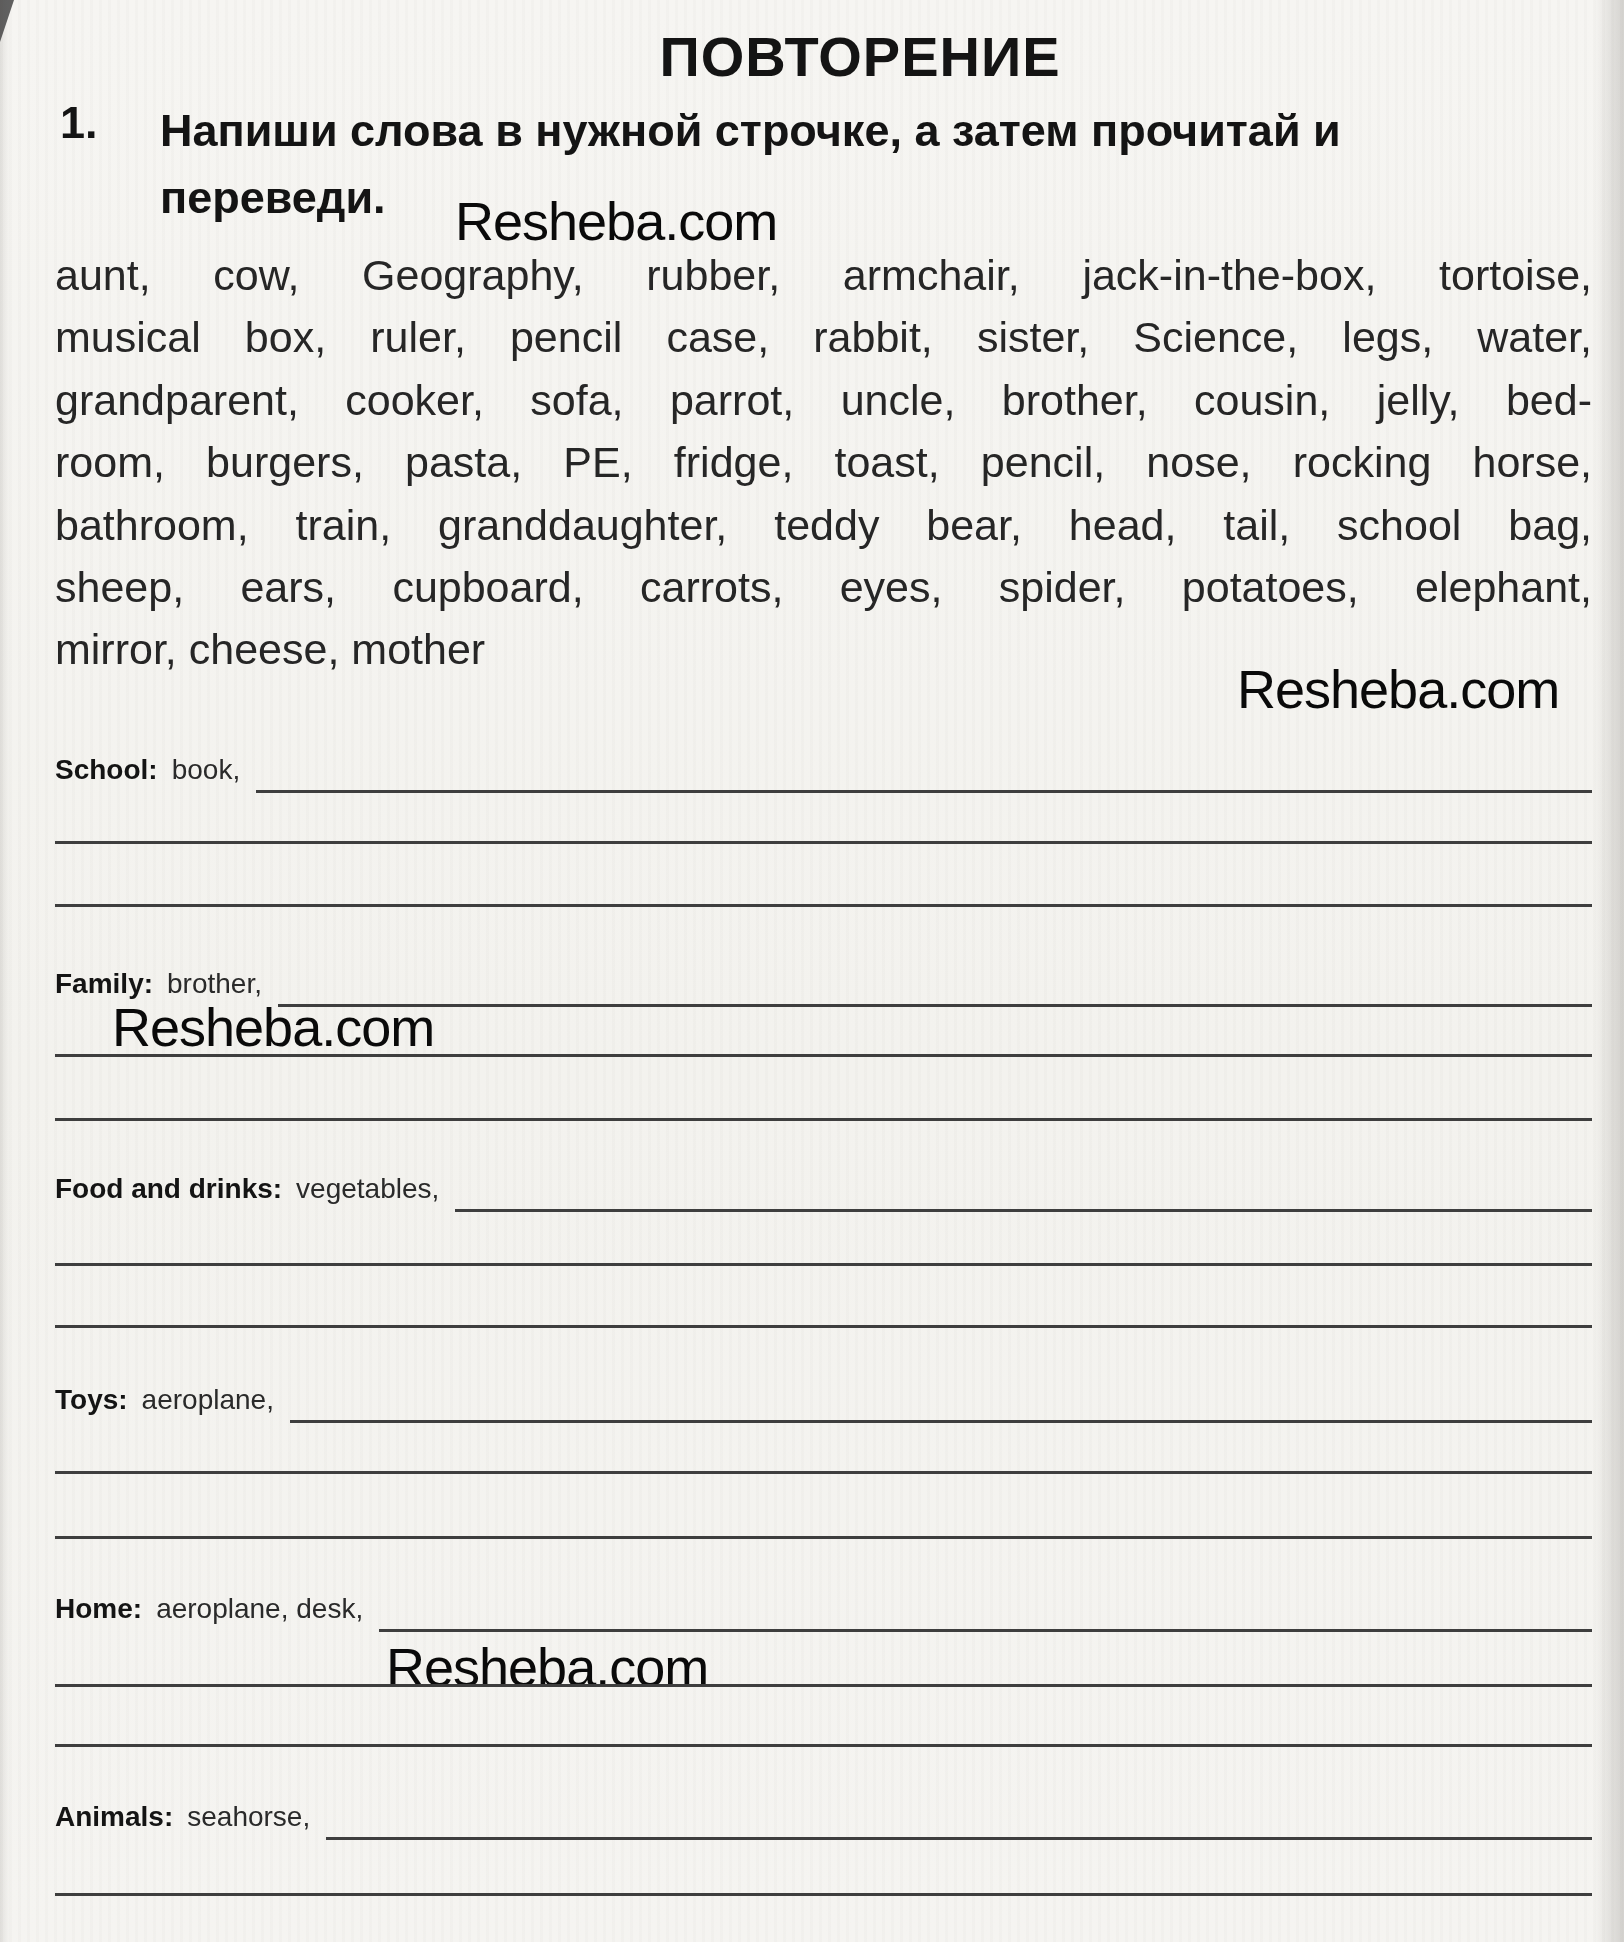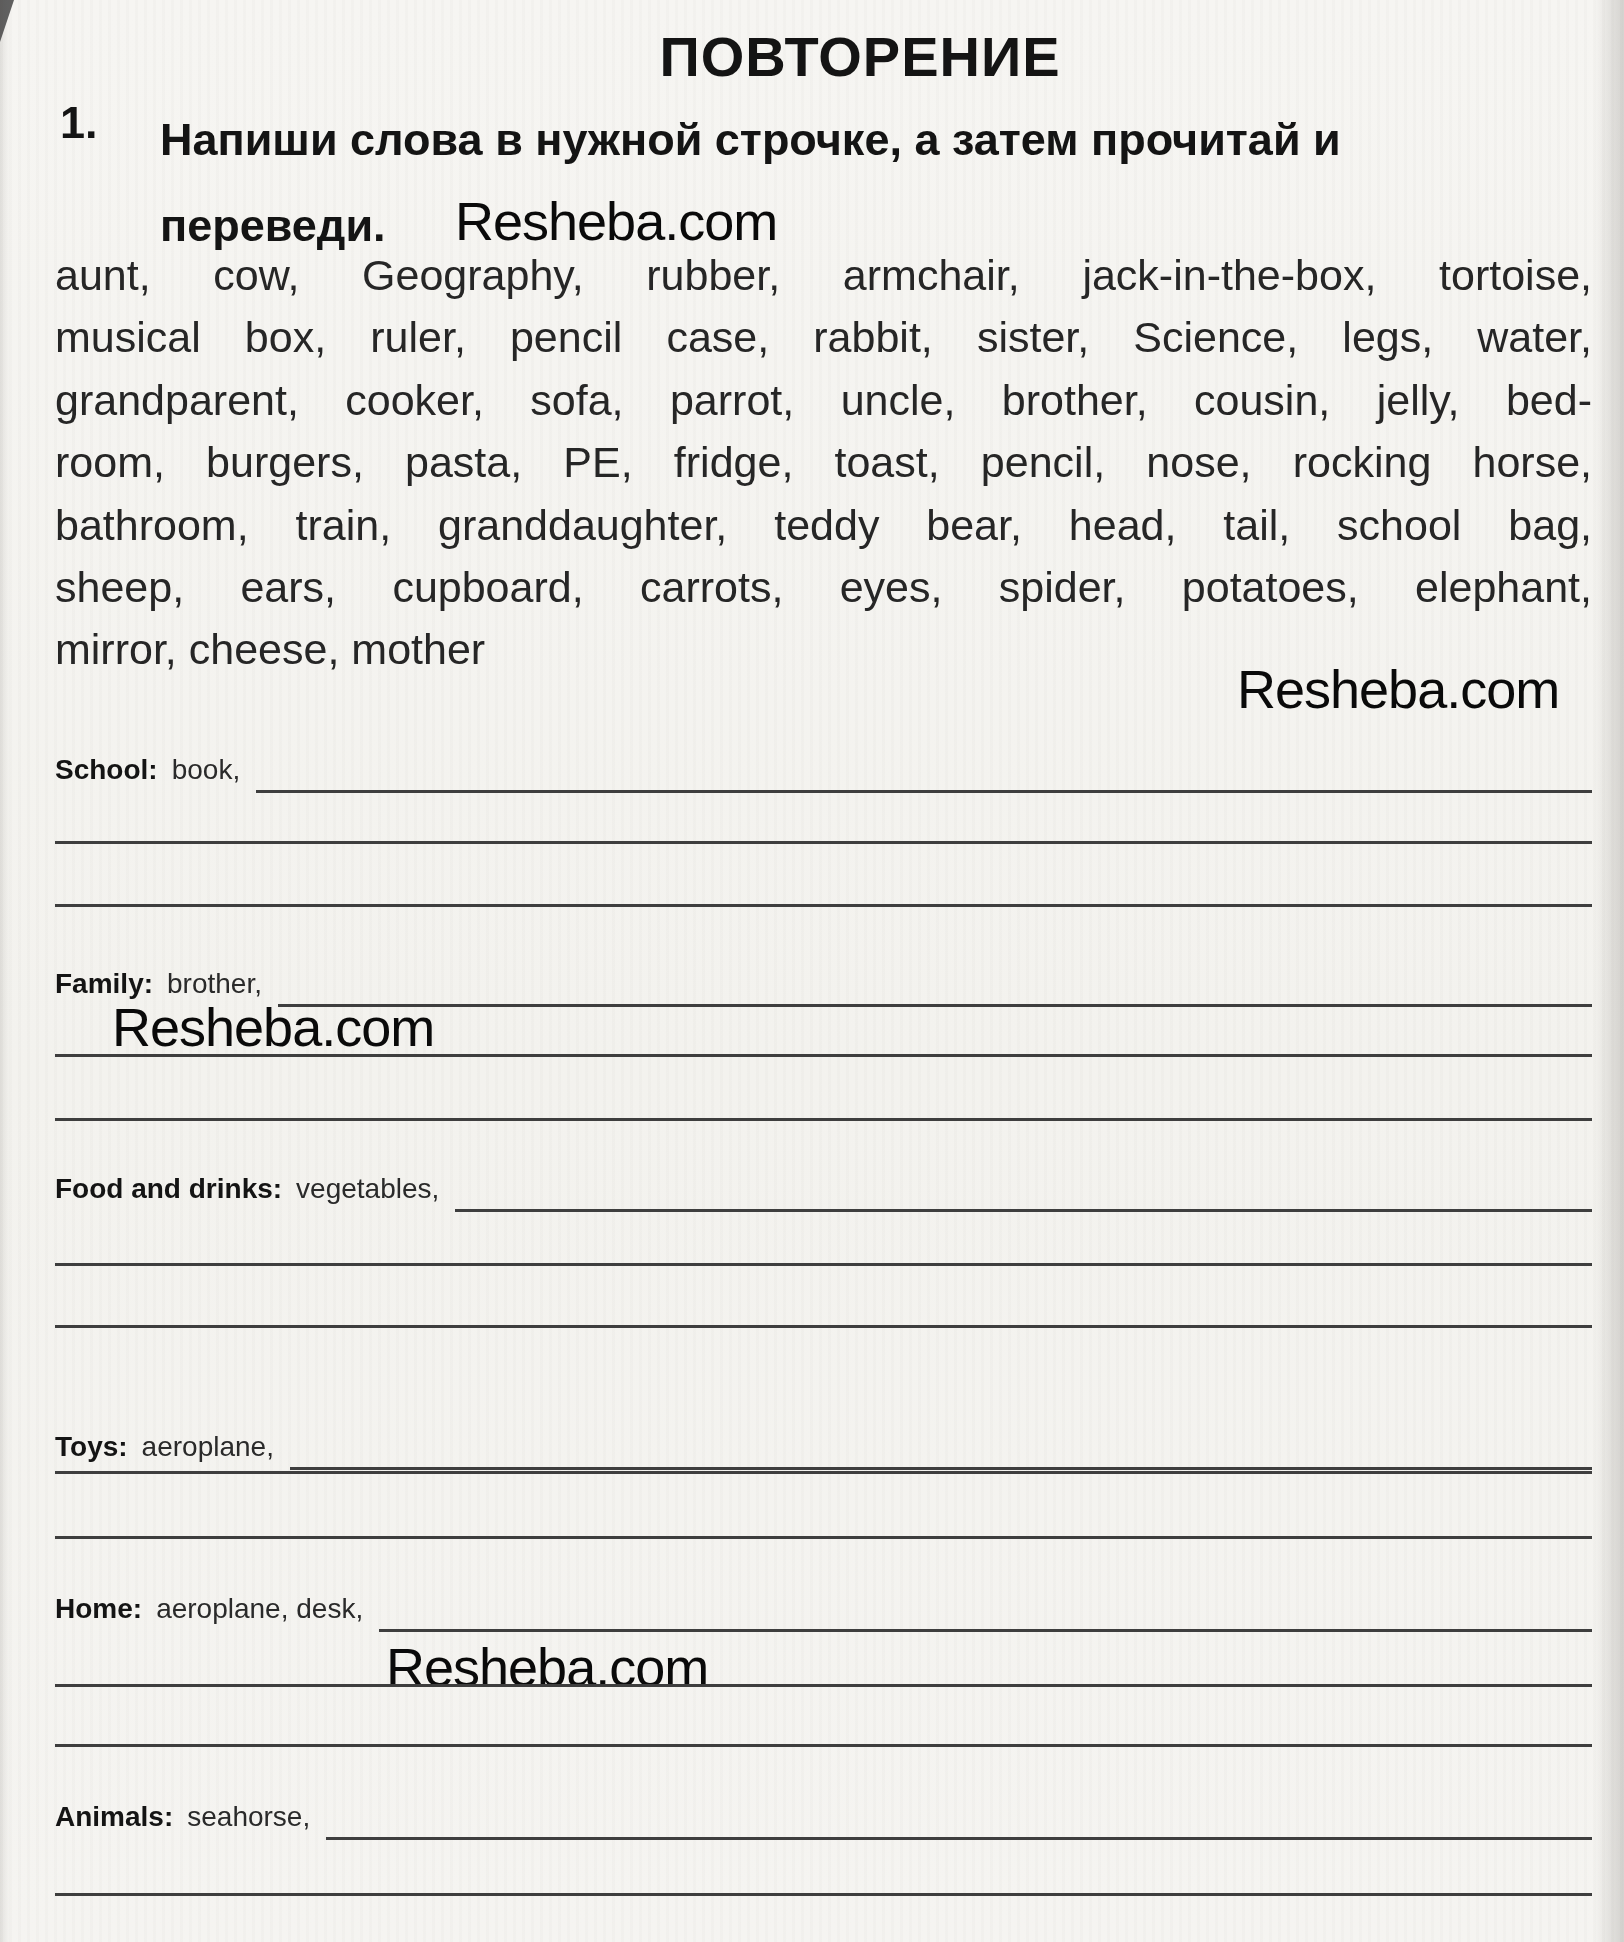--- a/index.html
+++ b/index.html
@@ -24,21 +24,21 @@
     position:absolute;top:12px;left:0;width:100%;
     text-align:center;text-indent:96px;
     font-size:56px;font-weight:bold;color:#141414;letter-spacing:1px;margin-top:12px;
   }
   .ex-num{
     position:absolute;left:60px;top:97px;
     font-size:45px;font-weight:bold;color:#141414;
   }
   .instruction{
     position:absolute;left:160px;top:97px;width:1330px;
-    font-size:45px;font-weight:bold;color:#141414;line-height:86px;
+    font-size:45px;font-weight:bold;color:#141414;line-height:67px;
   }
 
   .watermark{
     position:absolute;
     font-size:54px;font-weight:normal;color:#0a0a0a;
     letter-spacing:-1px;white-space:nowrap;
   }
   .wm1{left:455px;top:190px;}
   .wm2{left:1237px;top:658px;}
   .wm3{left:112px;top:996px;}
@@ -114,21 +114,21 @@
   <div class="blank-line" style="top:1118px"></div>
 
   <div class="row" style="top:1161px">
     <span class="lbl">Food and drinks:</span>
     <span class="given">vegetables,</span>
     <span class="fill"></span>
   </div>
   <div class="blank-line" style="top:1263px"></div>
   <div class="blank-line" style="top:1325px"></div>
 
-  <div class="row" style="top:1419px">
+  <div class="row" style="top:1372px">
     <span class="lbl">Toys:</span>
     <span class="given">aeroplane,</span>
     <span class="fill"></span>
   </div>
   <div class="blank-line" style="top:1471px"></div>
   <div class="blank-line" style="top:1536px"></div>
 
   <div class="row" style="top:1581px">
     <span class="lbl">Home:</span>
     <span class="given">aeroplane, desk,</span>

